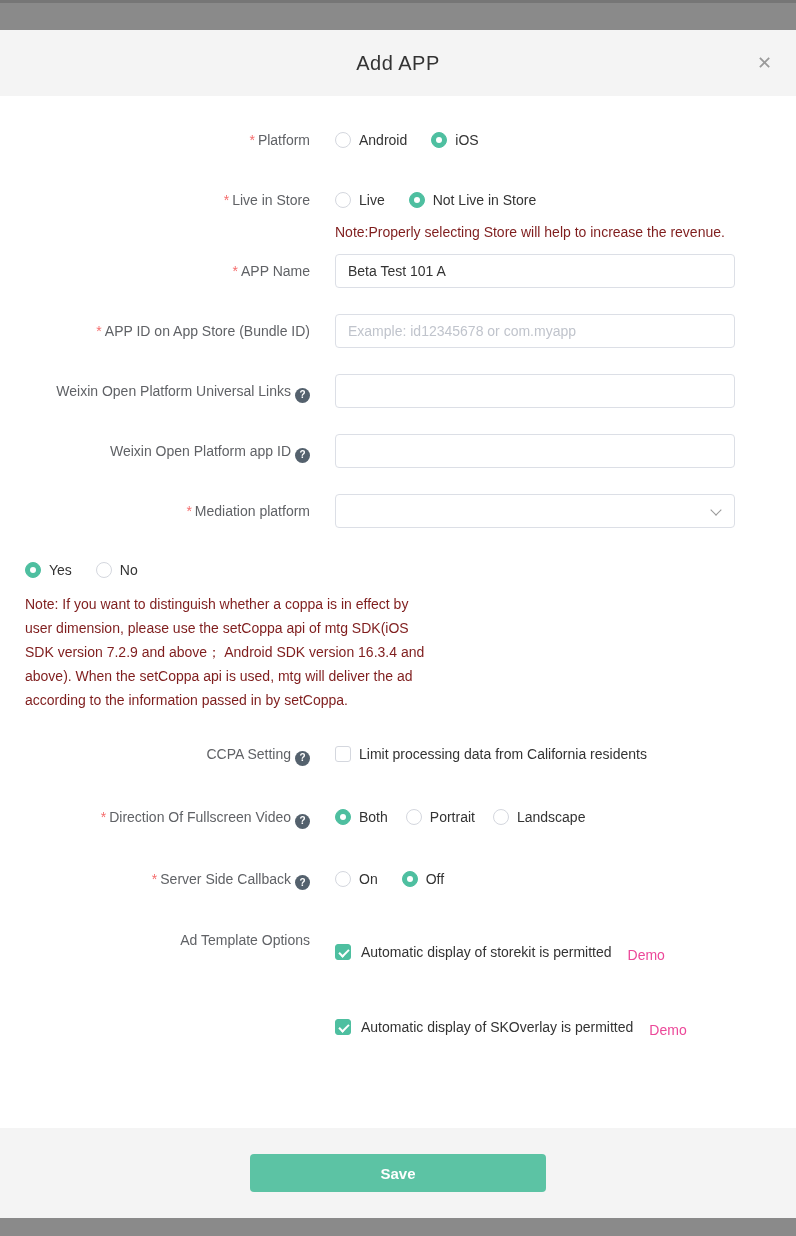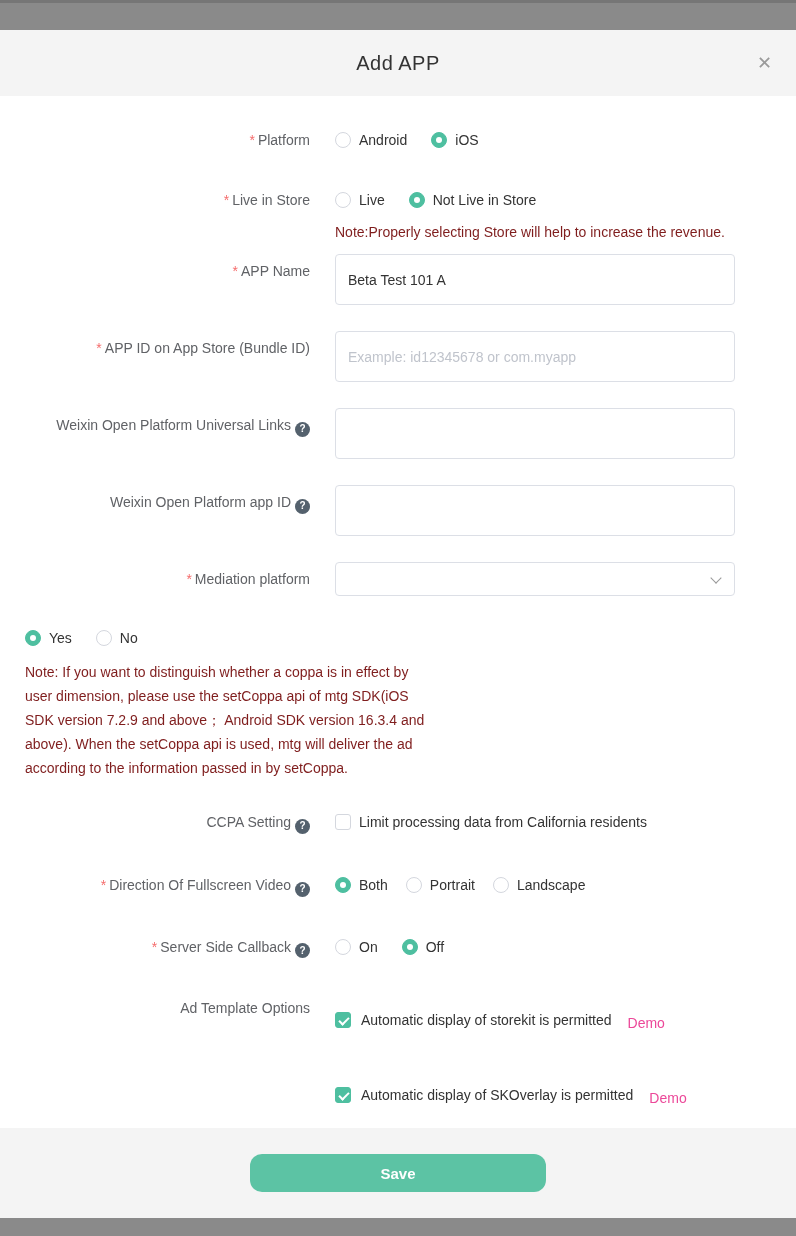--- a/index.html
+++ b/index.html
@@ -153,21 +153,21 @@
     left: 5px; top: 2px;
     width: 4px; height: 8px;
     border: solid #fff;
     border-width: 0 2px 2px 0;
     transform: rotate(45deg);
   }
 
   
   .text-input {
     width: 400px;
-    height: 51px;
+    height: 34px;
     border: 1px solid #dcdfe6;
     border-radius: 4px;
     padding: 0 12px;
     font-size: 14px;
     color: #333;
     font-family: inherit;
     outline: none;
     background: #fff;
   }
   .text-input::placeholder { color: #c0c4cc; }
@@ -223,21 +223,21 @@
     justify-content: center;
   }
   .save-btn {
     width: 296px;
     height: 38px;
     background: #5cc3a4;
     color: #fff;
     font-size: 15px;
     font-weight: bold;
     border: none;
-    border-radius: 12px;
+    border-radius: 4px;
     cursor: pointer;
     font-family: inherit;
   }
 </style>
 </head>
 <body>
 
 <div class="screen">
 
   <div class="page-strip top"></div>

